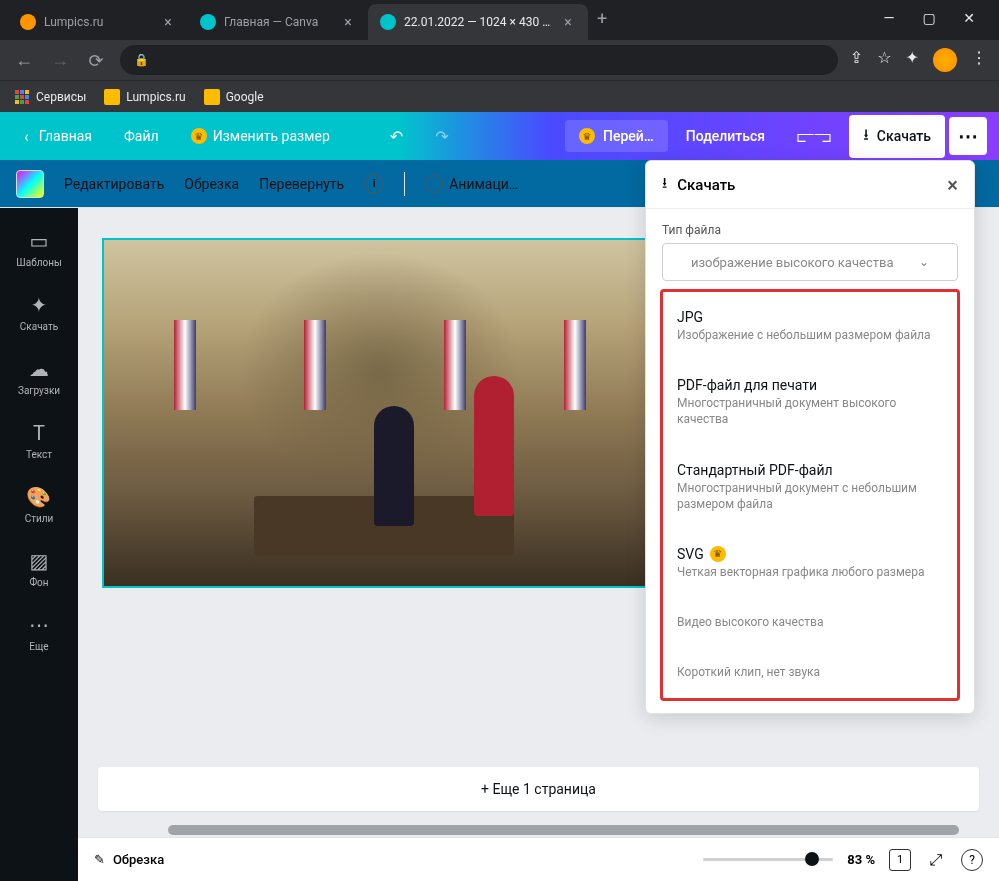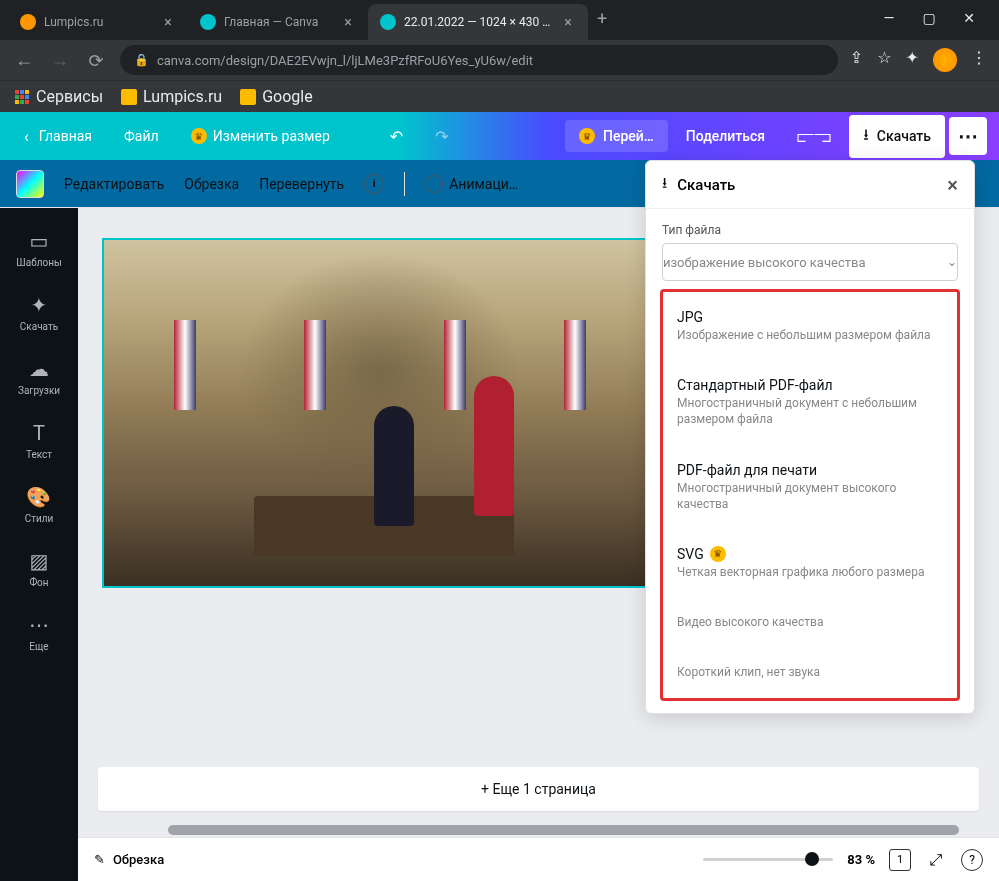--- a/index.html
+++ b/index.html
@@ -14,21 +14,21 @@
 .tab-close{width:16px;height:16px;display:flex;align-items:center;justify-content:center;color:#9aa0a6;font-size:14px}
 .new-tab{width:28px;height:28px;display:flex;align-items:center;justify-content:center;color:#9aa0a6;font-size:18px}
 .win-controls{display:flex;gap:12px;padding:0 8px 8px;color:#e8eaed}
 .win-btn{width:28px;height:28px;display:flex;align-items:center;justify-content:center;font-size:14px}
 .addrbar{height:40px;display:flex;align-items:center;padding:0 12px;gap:12px;background:#35363a}
 .nav-btn{width:24px;height:24px;display:flex;align-items:center;justify-content:center;color:#9aa0a6;font-size:18px}
 .url-box{flex:1;height:30px;background:#202124;border-radius:15px;display:flex;align-items:center;padding:0 14px;gap:8px;color:#9aa0a6;font-size:13px}
 .lock-ic{font-size:12px}
 .addr-icons{display:flex;gap:14px;color:#e8eaed;font-size:16px}
 .avatar{width:24px;height:24px;border-radius:50%;background:radial-gradient(circle,#ffb000,#ff8c00)}
-.bookmarks{height:32px;display:flex;align-items:center;padding:0 14px;gap:18px;font-size:16px;color:#e8eaed;background:#35363a;border-top:1px solid #2a2b2e}
+.bookmarks{height:32px;display:flex;align-items:center;padding:0 14px;gap:18px;font-size:12px;color:#e8eaed;background:#35363a;border-top:1px solid #2a2b2e}
 .bk-item{display:flex;align-items:center;gap:6px}
 .bk-ic{width:16px;height:16px}
 .app{display:flex;flex-direction:column;height:769px}
 .app-header{height:48px;background:linear-gradient(90deg,#00c4cc 0%,#00c4cc 40%,#4a4aff 55%,#8b3dff 100%);display:flex;align-items:center;padding:0 12px;gap:8px;color:#fff;font-size:14px}
 .hdr-btn{padding:8px 12px;border-radius:4px;display:flex;align-items:center;gap:6px;white-space:nowrap}
 .hdr-btn.home{gap:10px}
 .hdr-ic{font-size:16px}
 .crown{width:16px;height:16px;background:#fdbc00;border-radius:50%;display:inline-flex;align-items:center;justify-content:center;font-size:10px;color:#7a4a00}
 .hdr-spacer{flex:1}
 .hdr-actions{display:flex;gap:4px;align-items:center}
@@ -65,21 +65,21 @@
 .notes-btn{display:flex;align-items:center;gap:8px;font-weight:500}
 .ft-spacer{flex:1}
 .zoom-track{width:130px;height:3px;background:#d0d0d0;border-radius:2px;position:relative}
 .zoom-thumb{position:absolute;width:14px;height:14px;background:#0d1216;border-radius:50%;top:-6px;left:78%}
 .zoom-val{font-weight:700}
 .pages-ic,.full-ic,.help-ic{width:22px;height:22px;display:flex;align-items:center;justify-content:center;font-size:16px}
 .dl-panel{position:absolute;top:160px;right:24px;width:330px;background:#fff;border:1px solid #e0e0e0;border-radius:6px;box-shadow:0 4px 20px rgba(0,0,0,0.15);z-index:100}
 .dl-header{height:48px;display:flex;align-items:center;padding:0 16px;gap:10px;border-bottom:1px solid #eee;font-size:15px;font-weight:500}
 .dl-close{margin-left:auto;font-size:20px;color:#555}
 .dl-label{padding:14px 16px 6px;font-size:12px;color:#555}
-.dl-select{margin:0 16px 8px;height:38px;border:1px solid #d0d0d0;border-radius:4px;display:flex;align-items:center;padding:0 0;font-size:13px;color:#888;position:relative}
+.dl-select{margin:0 16px 8px;height:38px;border:1px solid #d0d0d0;border-radius:4px;display:flex;align-items:center;padding:0 28px;font-size:13px;color:#888;position:relative}
 .dl-chev{margin-left:auto;font-size:12px}
 .dl-options{margin:0 14px 12px;border:3px solid #e03030;border-radius:4px;background:#fff;max-height:440px;overflow:hidden}
 .dl-opt{padding:17px 14px;border-bottom:0}
 .dl-opt-title{font-size:14px;color:#0d1216;display:flex;align-items:center;gap:6px;margin-bottom:2px}
 .dl-opt-desc{font-size:12px;color:#888;line-height:1.35}
 .side-crowns{position:absolute;right:28px;top:360px;display:flex;flex-direction:column;gap:20px;z-index:50}
 .sc{width:20px;height:20px;background:#fdbc00;border-radius:50%;display:flex;align-items:center;justify-content:center;font-size:11px;color:#7a4a00}
 .purple-edge{position:absolute;right:24px;top:510px;width:10px;height:40px;background:#8b3dff;border-radius:2px;z-index:50}
 svg{display:block}
 </style>
@@ -111,21 +111,20 @@
       <div class="win-btn">▢</div>
       <div class="win-btn">✕</div>
     </div>
   </div>
   <div class="addrbar">
     <div class="nav-btn">←</div>
     <div class="nav-btn" style="opacity:.4">→</div>
     <div class="nav-btn">⟳</div>
     <div class="url-box">
       <span class="lock-ic">🔒</span>
-      <span>canva.com/design/DAE2EVwjn_l/ljLMe3PzfRFoU6Yes_yU6w/edit</span>
     </div>
     <div class="addr-icons">
       <span>⇪</span>
       <span>☆</span>
       <span>✦</span>
       <span class="avatar"></span>
       <span>⋮</span>
     </div>
   </div>
   <div class="bookmarks">
@@ -298,29 +297,29 @@
   </div>
   <div class="dl-options">
     <div class="dl-opt">
       <div class="dl-opt-title">
           <span>JPG</span>
         </div>
       <div class="dl-opt-desc">Изображение с небольшим размером файла</div>
     </div>
     <div class="dl-opt">
       <div class="dl-opt-title">
+          <span>PDF-файл для печати</span>
+        </div>
+      <div class="dl-opt-desc">Многостраничный документ высокого качества</div>
+    </div>
+    <div class="dl-opt">
+      <div class="dl-opt-title">
           <span>Стандартный PDF-файл</span>
         </div>
       <div class="dl-opt-desc">Многостраничный документ с небольшим размером файла</div>
-    </div>
-    <div class="dl-opt">
-      <div class="dl-opt-title">
-          <span>PDF-файл для печати</span>
-        </div>
-      <div class="dl-opt-desc">Многостраничный документ высокого качества</div>
     </div>
     <div class="dl-opt">
       <div class="dl-opt-title">
           <span>SVG</span> 
           <span class="crown">♛</span>
         </div>
       <div class="dl-opt-desc">Четкая векторная графика любого размера</div>
     </div>
     <div class="dl-opt">
       <div class="dl-opt-desc">Видео высокого качества</div>

